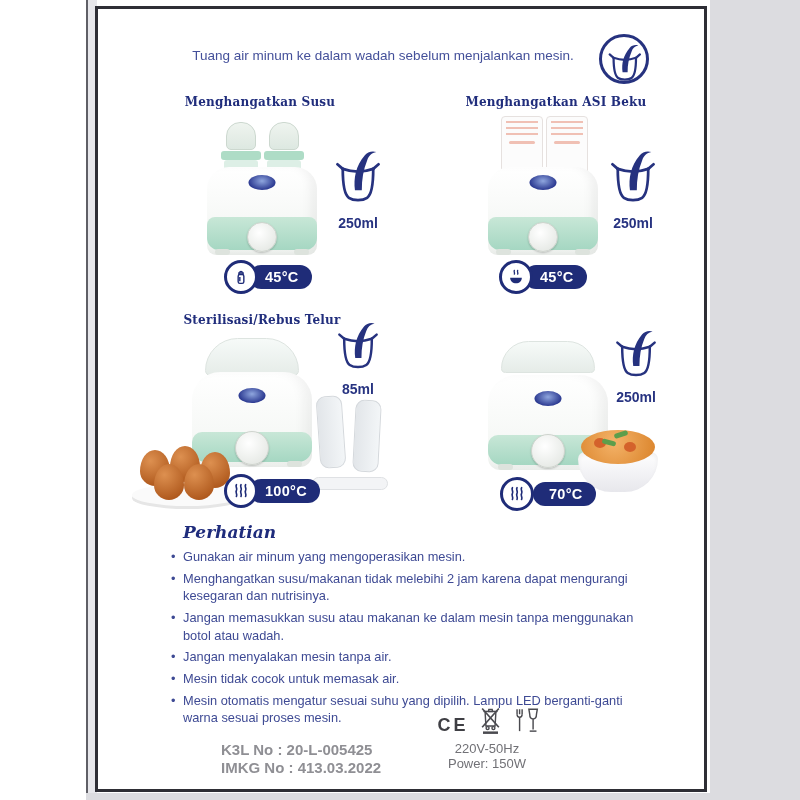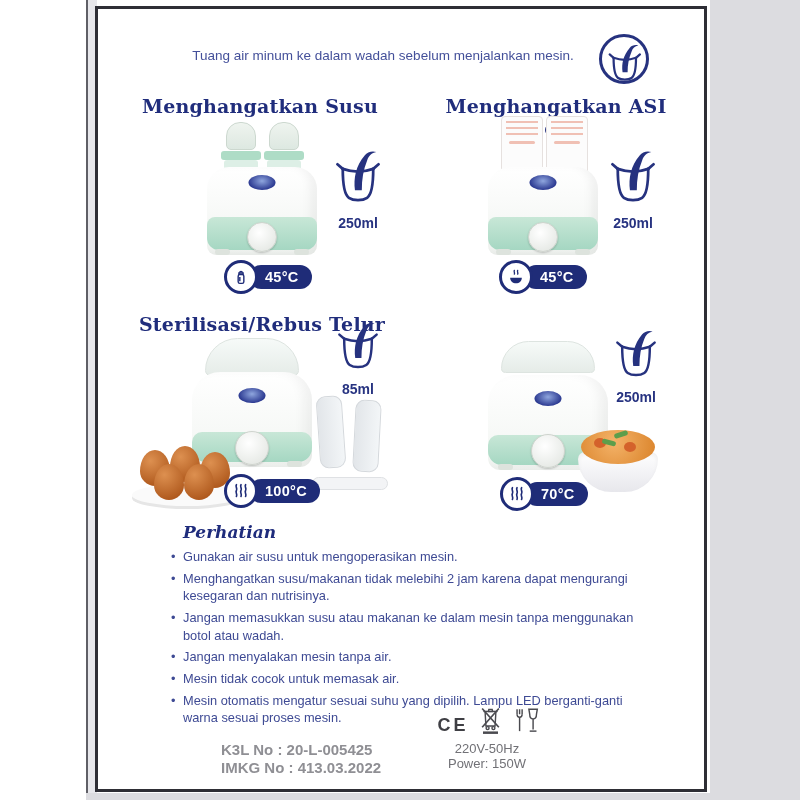--- a/index.html
+++ b/index.html
@@ -8,21 +8,21 @@
   .abs{position:absolute;}
 
   
   .left-strip{left:86px;top:0;width:9px;height:793px;background:#e7e7eb;border-left:2px solid #5f5f66;}
   .right-area{left:710px;top:0;width:90px;height:800px;background:#dcdce0;}
   .bottom-band{left:86px;top:793px;width:624px;height:7px;background:#dcdce0;}
   .card{left:95px;top:6px;width:612px;height:786px;background:#ffffff;border:3px solid #2e2e35;box-sizing:border-box;}
 
   
   .note{font-size:13.5px;color:#44509a;text-align:center;}
-  .sec-title{font-family:"DejaVu Serif",serif;font-weight:700;font-size:19px;color:#202d7c;text-align:center;letter-spacing:.2px;}
+  .sec-title{font-family:"DejaVu Serif",serif;font-weight:700;font-size:12px;color:#202d7c;text-align:center;letter-spacing:.2px;}
   .vol-label{font-weight:700;font-size:14px;color:#273381;text-align:center;margin-top:1px;}
   .notice-title{font-family:"DejaVu Serif",serif;font-weight:700;font-style:italic;font-size:17px;color:#1f2c7c;}
   .notice-list{margin:0;padding:0;list-style:none;font-size:12.8px;line-height:1.38;color:#3e4a94;width:470px;}
   .notice-list li{position:relative;padding-left:13px;margin-bottom:4px;}
   .notice-list li::before{content:"•";position:absolute;left:1px;top:0;color:#3e4a94;}
   .foot-gray{font-size:15px;color:#8f8f94;text-align:left;line-height:1.18;font-weight:bold;}
   .foot-dark{font-size:13px;color:#717176;text-align:center;line-height:1.18;}
 
   
   .badge{display:flex;align-items:center;}
@@ -289,34 +289,34 @@
 
     <div class="abs bowl" style="left:480px;top:421px;">
       <div class="bowlbody"></div>
       <div class="food"></div>
       <div class="chunk" style="left:16px;top:8px;"></div>
       <div class="chunk" style="left:46px;top:12px;"></div>
       <div class="garnish" style="left:36px;top:2px;transform:rotate(-18deg);"></div>
       <div class="garnish" style="left:24px;top:10px;transform:rotate(14deg);"></div>
     </div>
 
-    <div class="abs badge" style="left:402px;top:468px;">
+    <div class="abs badge" style="left:402px;top:468px;gap:8px;">
       <div class="badge-circle">
         <svg width="20" height="20" viewBox="0 0 24 24" fill="none" stroke="#1f2c78" stroke-width="2" stroke-linecap="round">
           <path d="M6.5 4.5 C4.8 7 8.2 9 6.5 11.5 C4.8 14 8.2 16 6.5 18.5"></path>
           <path d="M12 4.5 C10.3 7 13.7 9 12 11.5 C10.3 14 13.7 16 12 18.5"></path>
           <path d="M17.5 4.5 C15.8 7 19.2 9 17.5 11.5 C15.8 14 19.2 16 17.5 18.5"></path>
         </svg>
       </div>
       <div class="badge-pill">70°C</div>
     </div>
 
     <div class="abs notice-title" style="left:85px;top:513px;">Perhatian</div>
     <ul class="abs notice-list" style="left:72px;top:539px;">
-      <li>Gunakan air susu untuk mengoperasikan mesin.</li>
+      <li>Gunakan air minum yang mengoperasikan mesin.</li>
       <li>Menghangatkan susu/makanan tidak melebihi 2 jam karena dapat mengurangi kesegaran dan nutrisinya.</li>
       <li>Jangan memasukkan susu atau makanan ke dalam mesin tanpa menggunakan botol atau wadah.</li>
       <li>Jangan menyalakan mesin tanpa air.</li>
       <li>Mesin tidak cocok untuk memasak air.</li>
       <li>Mesin otomatis mengatur sesuai suhu yang dipilih. Lampu LED berganti-ganti warna sesuai proses mesin.</li>
     </ul>
 
     <div class="abs certrow" style="left:330px;top:697px;width:120px;">
       <span class="ce-text">CE</span>
       <svg width="25" height="30" viewBox="0 0 30 34" fill="none" stroke="#4a4a4f" stroke-width="1.7">

